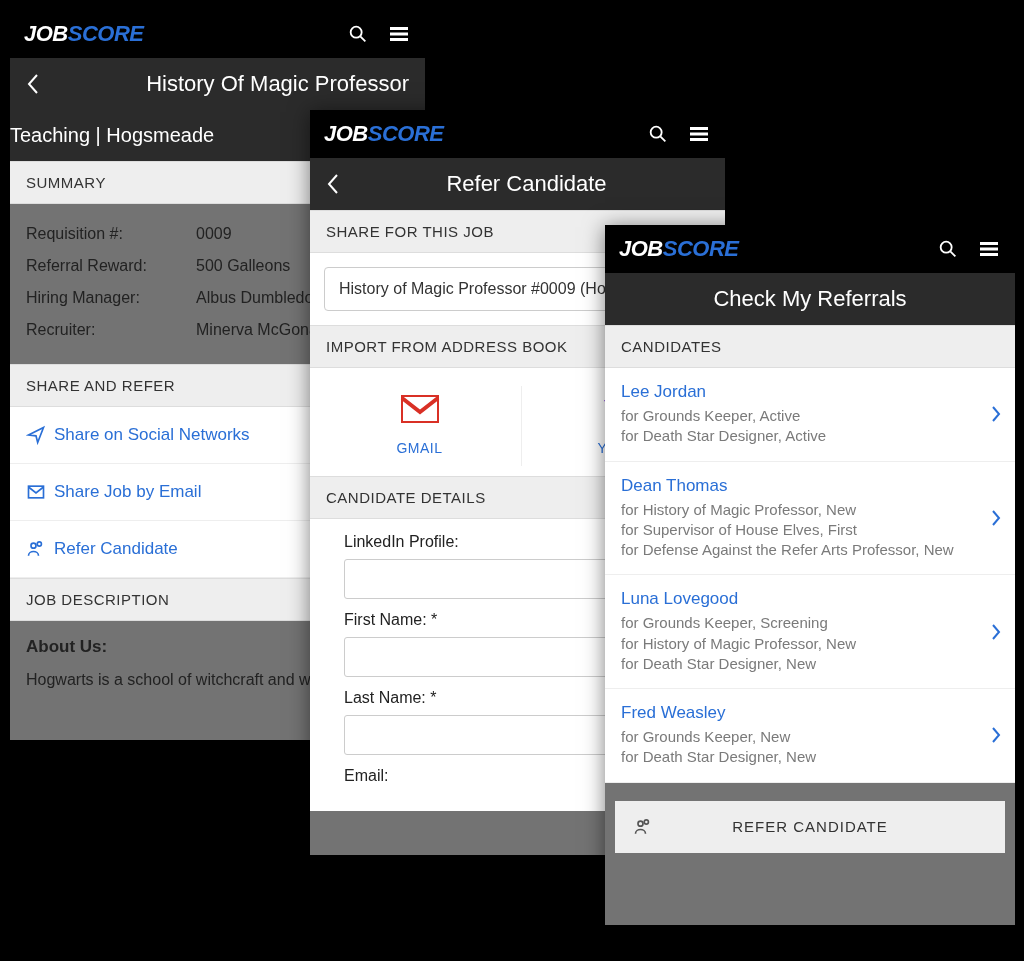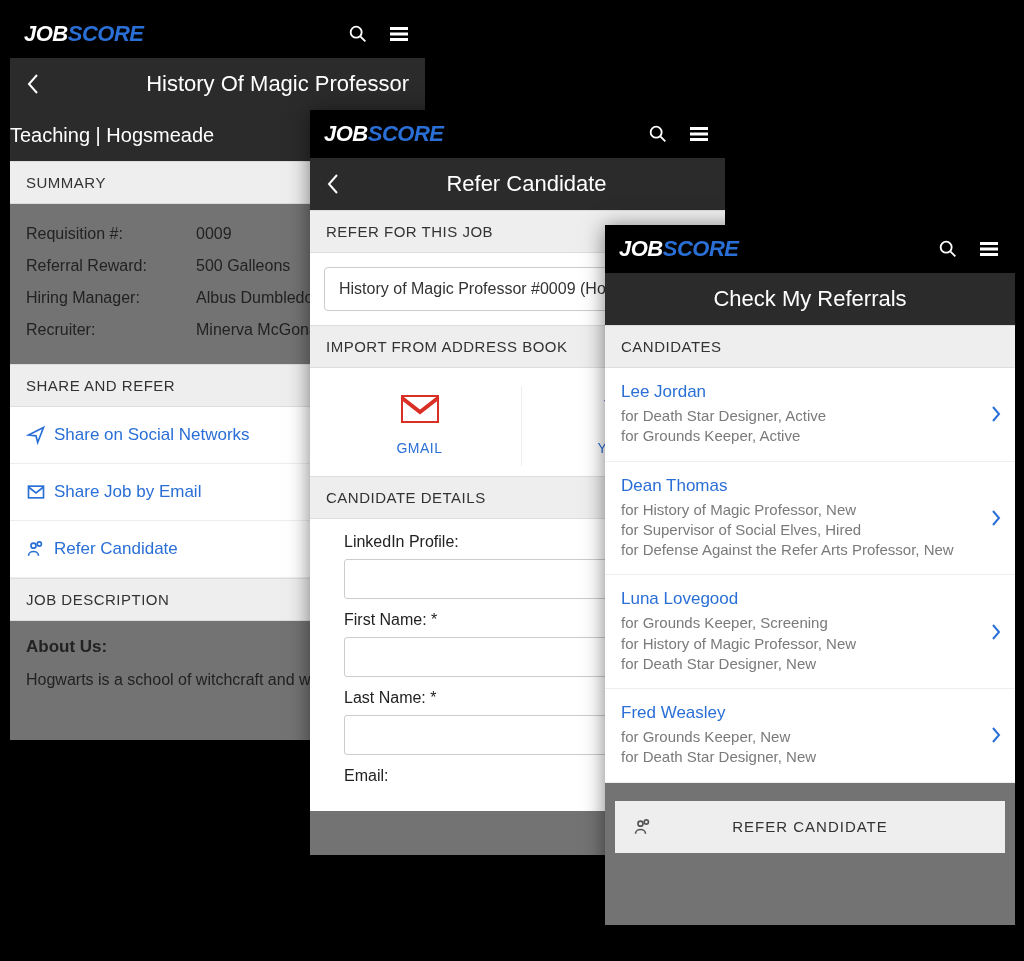--- a/index.html
+++ b/index.html
@@ -332,21 +332,21 @@
   <div class="titlebar centered">
     <span class="back">
       <svg width="14" height="22" viewBox="0 0 14 22" fill="none" stroke="currentColor" stroke-width="2">
           <polyline points="11,2 3,11 11,20"></polyline>
         </svg>
     </span>
     <span class="title">Refer Candidate</span>
     <span style="width:14px"></span>
   </div>
 
-  <div class="section-head">REFER FOR THIS JOB</div>
+  <div class="section-head">SHARE FOR THIS JOB</div>
   <div class="job-select">
     <div class="selbox">History of Magic Professor #0009 (Hogsmeade)</div>
   </div>
 
   <div class="section-head">IMPORT FROM ADDRESS BOOK</div>
   <div class="import-row">
     <div class="import-col">
       <div class="imicon">
         <svg width="40" height="30" viewBox="0 0 40 30">
             <rect x="2" y="2" width="36" height="26" fill="#fff" stroke="#d93025" stroke-width="2"></rect>
@@ -407,32 +407,32 @@
 
   <div class="titlebar centered">
     <span class="title">Check My Referrals</span>
   </div>
 
   <div class="section-head">CANDIDATES</div>
 
   <div class="cand-list" id="cand-list">
       <div class="cand-item">
         <div class="cname">Lee Jordan</div>
+        <div class="cline">for Grounds Keeper, Active</div>
         <div class="cline">for Death Star Designer, Active</div>
-        <div class="cline">for Grounds Keeper, Active</div>
         <span class="chev">
           <svg width="10" height="18" viewBox="0 0 10 18" fill="none" stroke="currentColor" stroke-width="2">
             <polyline points="2,2 8,9 2,16"></polyline>
           </svg>
         </span>
       </div>
       <div class="cand-item">
         <div class="cname">Dean Thomas</div>
         <div class="cline">for History of Magic Professor, New</div>
-        <div class="cline">for Supervisor of Social Elves, Hired</div>
+        <div class="cline">for Supervisor of House Elves, First</div>
         <div class="cline">for Defense Against the Refer Arts Professor, New</div>
         <span class="chev">
           <svg width="10" height="18" viewBox="0 0 10 18" fill="none" stroke="currentColor" stroke-width="2">
             <polyline points="2,2 8,9 2,16"></polyline>
           </svg>
         </span>
       </div>
       <div class="cand-item">
         <div class="cname">Luna Lovegood</div>
         <div class="cline">for Grounds Keeper, Screening</div>

